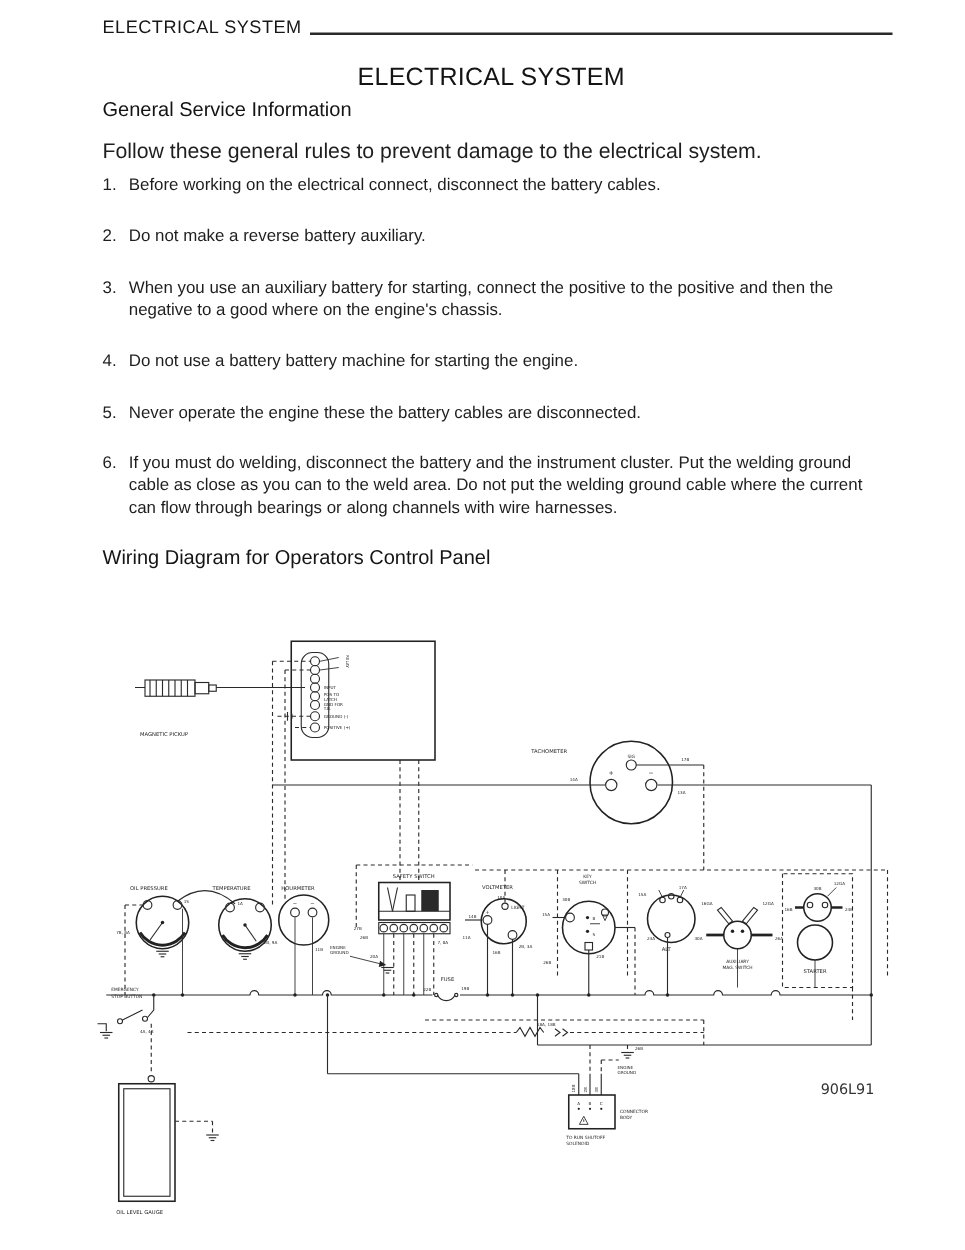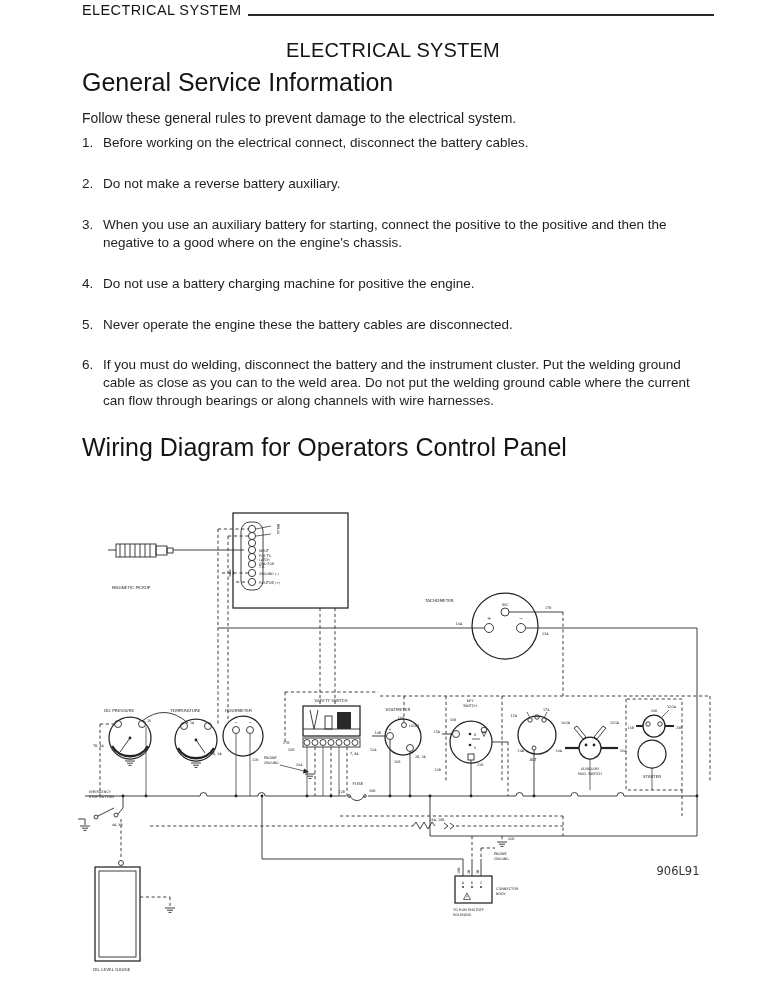--- a/index.html
+++ b/index.html
@@ -1,24 +1,24 @@
 <!DOCTYPE html>
 <html><head>
 <meta charset="utf-8">
 <style>
   html,body{margin:0;padding:0;}
   body{width:772px;height:1000px;background:#ffffff;position:relative;overflow:hidden;
        font-family:"Liberation Sans",sans-serif;color:#1e1e1e;}
-  .page{padding:2px 58px 0 82px;}
+  .page{padding:14px 58px 0 82px;}
   .runhead{display:flex;align-items:flex-end;font-size:14.5px;letter-spacing:.4px;color:#161616;}
   .runhead .rule{flex:1;border-bottom:2.3px solid #2a2a2a;margin-left:7px;margin-bottom:2px;}
   .title-center{text-align:center;font-size:20px;margin:21px 10px 2px 0;letter-spacing:.2px;color:#141414;}
-  .h2{font-size:25px;margin:6px 0 12px;color:#141414;}
+  .h2{font-size:16px;margin:6px 0 12px;color:#141414;}
   .h2.wiring{}
-  .intro{font-size:14px;line-height:1.32;margin:12px 0 7px;}
+  .intro{font-size:17px;line-height:1.32;margin:12px 0 7px;}
   .rule-item{display:flex;font-size:13.5px;line-height:1.32;margin-bottom:23px;}
   .rule-item .num{width:21px;flex:none;}
   .rule-item .txt{flex:1;max-width:612px;}
   .figure{position:absolute;left:0;top:503px;width:664px;height:497px;}
   svg{display:block;}
   svg text{fill:#1c1c1c;font-family:"DejaVu Sans",sans-serif;}
   .ln{stroke:#2a2a2a;stroke-width:0.9;fill:none;}
   .lnb{stroke:#222;stroke-width:1.25;fill:none;}
   .dash{stroke:#2a2a2a;stroke-width:0.9;fill:none;stroke-dasharray:3.2 2.6;}
   .thin{stroke:#2a2a2a;stroke-width:0.7;fill:none;}
@@ -49,21 +49,21 @@
     <div class="rule-item">
       <span class="num">2.</span>
       <span class="txt">Do not make a reverse battery auxiliary.</span>
     </div>
     <div class="rule-item">
       <span class="num">3.</span>
       <span class="txt">When you use an auxiliary battery for starting, connect the positive to the positive and then the negative to a good where on the engine's chassis.</span>
     </div>
     <div class="rule-item">
       <span class="num">4.</span>
-      <span class="txt">Do not use a battery charging machine for positive the engine.</span>
+      <span class="txt">Do not use a battery battery machine for starting the engine.</span>
     </div>
     <div class="rule-item">
       <span class="num">5.</span>
       <span class="txt">Never operate the engine these the battery cables are disconnected.</span>
     </div>
     <div class="rule-item">
       <span class="num">6.</span>
       <span class="txt">If you must do welding, disconnect the battery and the instrument cluster. Put the welding ground cable as close as you can to the weld area. Do not put the welding ground cable where the current can flow through bearings or along channels with wire harnesses.</span>
     </div>
   </div>

